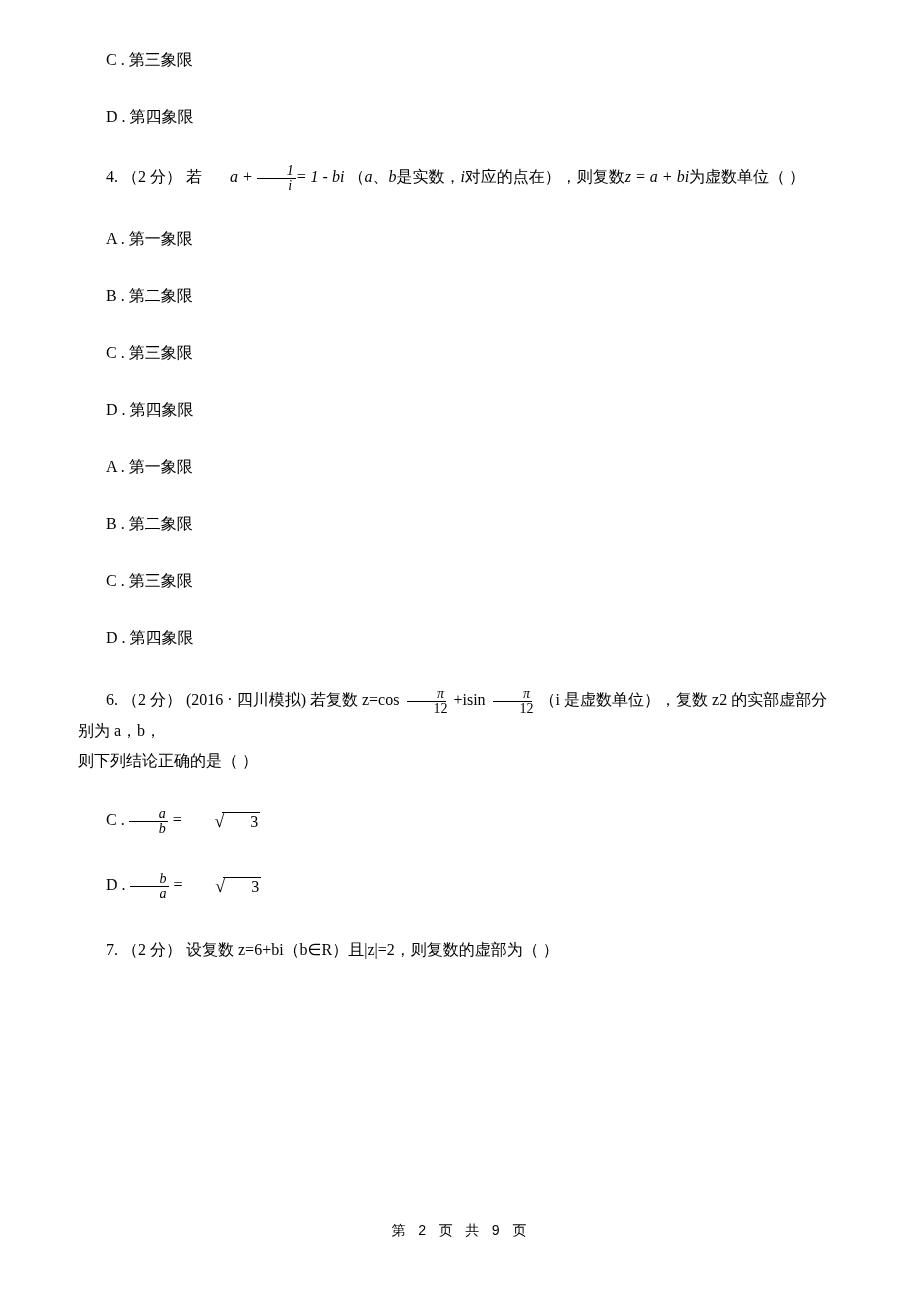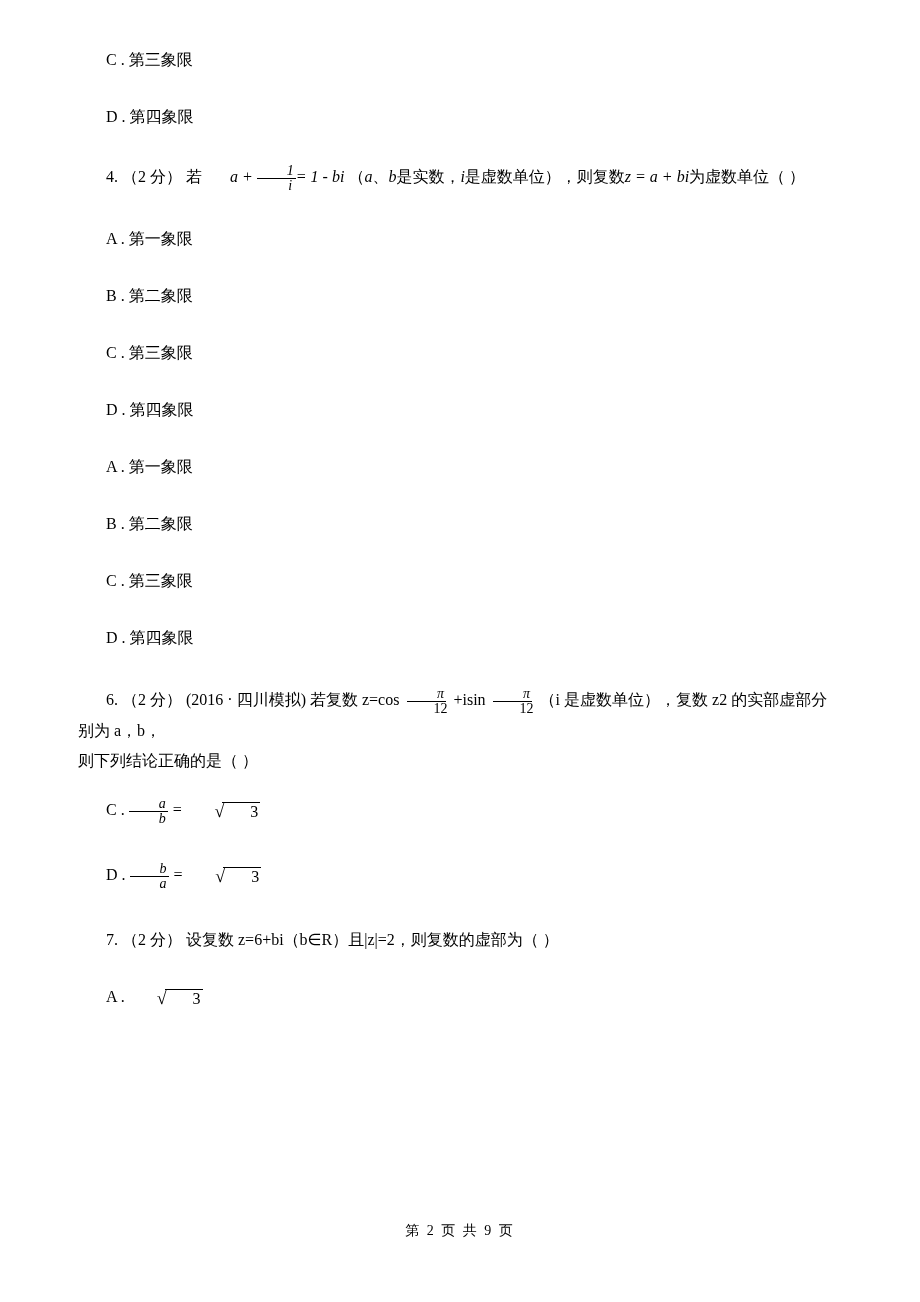--- a/index.html
+++ b/index.html
@@ -1,21 +1,21 @@
 <!DOCTYPE html>
 <html><head>
   <meta charset="utf-8">
   <style>
     body { margin:0; padding:0; background:#fff; font-family:"SimSun","宋体",serif; color:#000; font-size:16px; }
     .page { width:920px; height:1264px; box-sizing:border-box; padding:50px 78px 0 78px; position:relative; }
     .q-line { text-indent:28px; margin-bottom:36px; line-height:1.6; }
     .opt-line { text-indent:28px; margin-bottom:36px; }
-    .q6 { margin-bottom:0; line-height:1.9; }
+    .q6 { margin-bottom:10px; line-height:1.9; }
     .q6 .first { text-indent:28px; display:block; }
-    .footer { position:absolute; bottom:24px; left:0; width:100%; text-align:center; font-size:14px; letter-spacing:2px; }
+    .footer { position:absolute; bottom:24px; left:0; width:100%; text-align:center; font-size:14px; letter-spacing:2px;font-family:Liberation Mono, monospace; }
     .formula { display:inline-block; vertical-align:middle; font-style:italic; font-family:"Times New Roman",serif; }
     .frac { display:inline-flex; flex-direction:column; align-items:center; vertical-align:middle; font-size:14px; line-height:1; }
     .frac .num { border-bottom:1px solid #000; padding:0 2px; }
     .frac .den { padding:0 2px; }
     .sqrt { display:inline-block; position:relative; vertical-align:middle; }
     .sqrt::before { content:"√"; font-size:18px; }
     .sqrt .rad { border-top:1px solid #000; padding:0 2px 0 0; display:inline-block; margin-left:-2px; }
     .italic { font-style:italic; font-family:"Times New Roman",serif; }
   </style>
 </head>
@@ -25,21 +25,21 @@
 
   <div class="opt-line">C .  第三象限</div>
   <div class="opt-line">D .  第四象限</div>
 
   <div class="q-line">
     <span>4.</span>
     <span>（2 分）</span>
     <span> 若</span><span class="formula"><span class="italic">a + </span><span class="frac">
           <span class="num">1</span>
           <span class="den italic">i</span>
-        </span><span class="italic">= 1 - bi</span></span><span> （</span><span class="italic">a</span><span>、</span><span class="italic">b</span><span>是实数，</span><span class="italic">i</span><span>是虚数单位），则复数</span><span class="italic">z = a + bi</span><span>为虚数单位（     ）</span>
+        </span><span class="italic">= 1 - bi</span></span><span> （</span><span class="italic">a</span><span>、</span><span class="italic">b</span><span>是实数，</span><span class="italic">i</span><span>对应的点在），则复数</span><span class="italic">z = a + bi</span><span>为虚数单位（     ）</span>
   </div>
   <div class="opt-line">A .  第一象限</div>
   <div class="opt-line">B .  第二象限</div>
   <div class="opt-line">C .  第三象限</div>
   <div class="opt-line">D .  第四象限</div>
 
   <div class="opt-line">A .  第一象限</div>
   <div class="opt-line">B .  第二象限</div>
   <div class="opt-line">C .  第三象限</div>
   <div class="opt-line">D .  第四象限</div>
@@ -70,18 +70,15 @@
         <span class="num italic">b</span>
         <span class="den italic">a</span>
       </span><span class="italic"> = </span><span class="sqrt"><span class="rad">3</span></span>
   </div>
 
   <div class="q-line">
     <span>7.</span>
     <span>（2 分）</span>
     <span> 设复数 z=6+bi（b∈R）且|z|=2，则复数的虚部为（     ）</span>
   </div>
-  <div class="opt-line">
-    <span>A .  </span><span class="sqrt"><span class="rad">3</span></span>
-  </div>
 
   <div class="footer">第 2 页 共 9 页</div>
 </div>
 
 </body></html>

